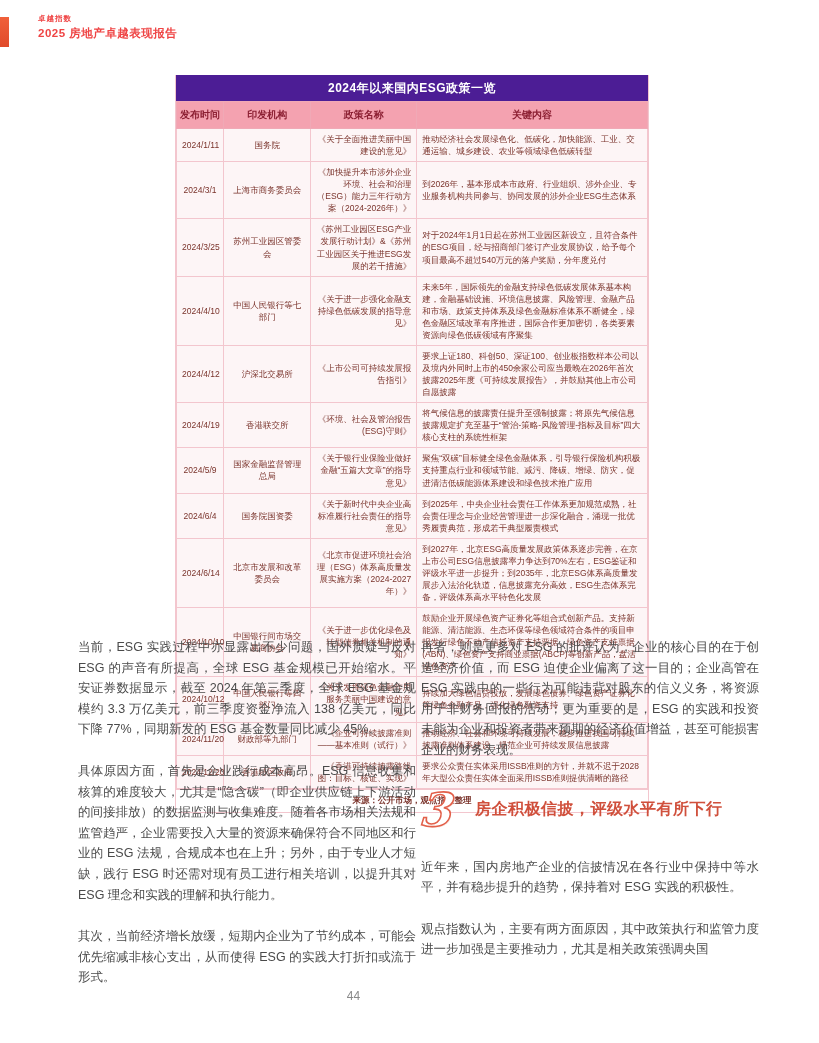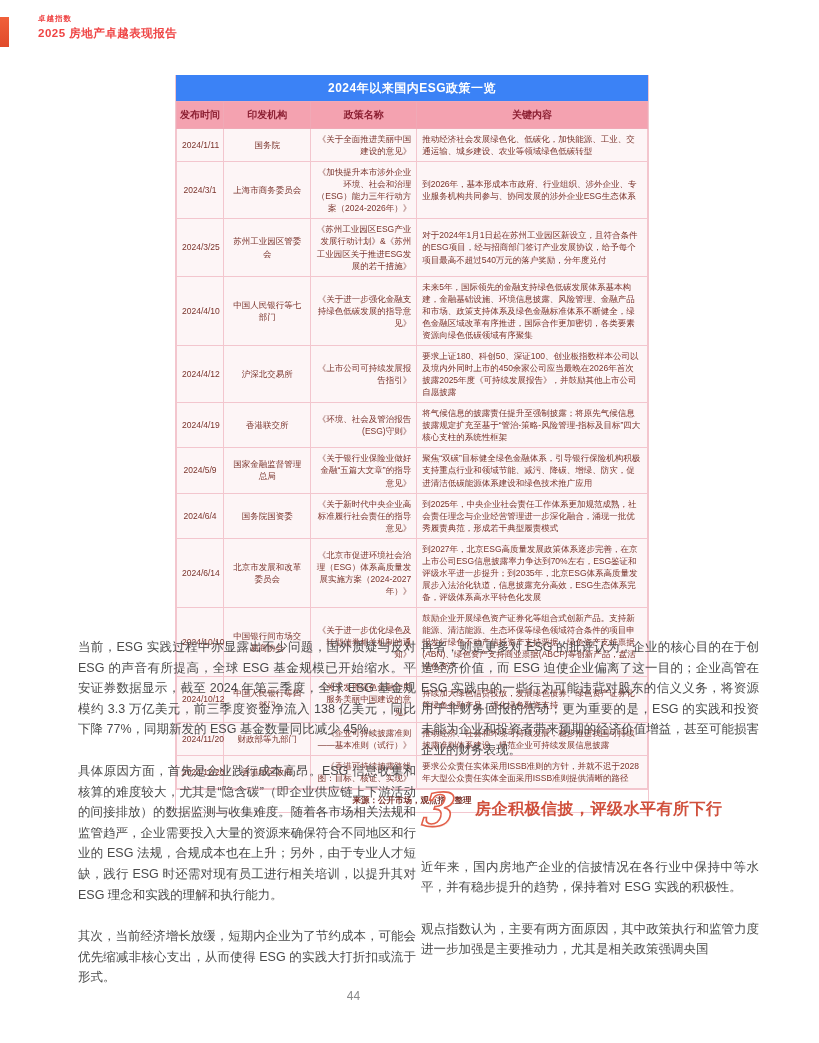--- a/index.html
+++ b/index.html
@@ -22,21 +22,21 @@
   .brand .small { font-size: 7.5px; font-weight: bold; letter-spacing: 1px; }
   .brand .big   { font-size: 11.5px; font-weight: bold; margin-top: 2px; letter-spacing: 0.5px; }
 
   
   .policy-table-wrap {
     position: absolute; left: 175px; top: 75px; width: 474px;
     border: 1px solid #f3c6ce;
     border-top: none;
   }
   .tbl-title {
-    background: #3b82f6; color: #ffffff;
+    background: #4c1d95; color: #ffffff;
     font-size: 12px; font-weight: bold;
     text-align: center; padding: 5px 16px 4px;
     letter-spacing: 0.5px;
   }
   table.policy {
     width: 100%; border-collapse: collapse; table-layout: fixed;
   }
   table.policy th {
     background: #f4a2b0; color: #8c2033;
     font-size: 10px; font-weight: bold;

